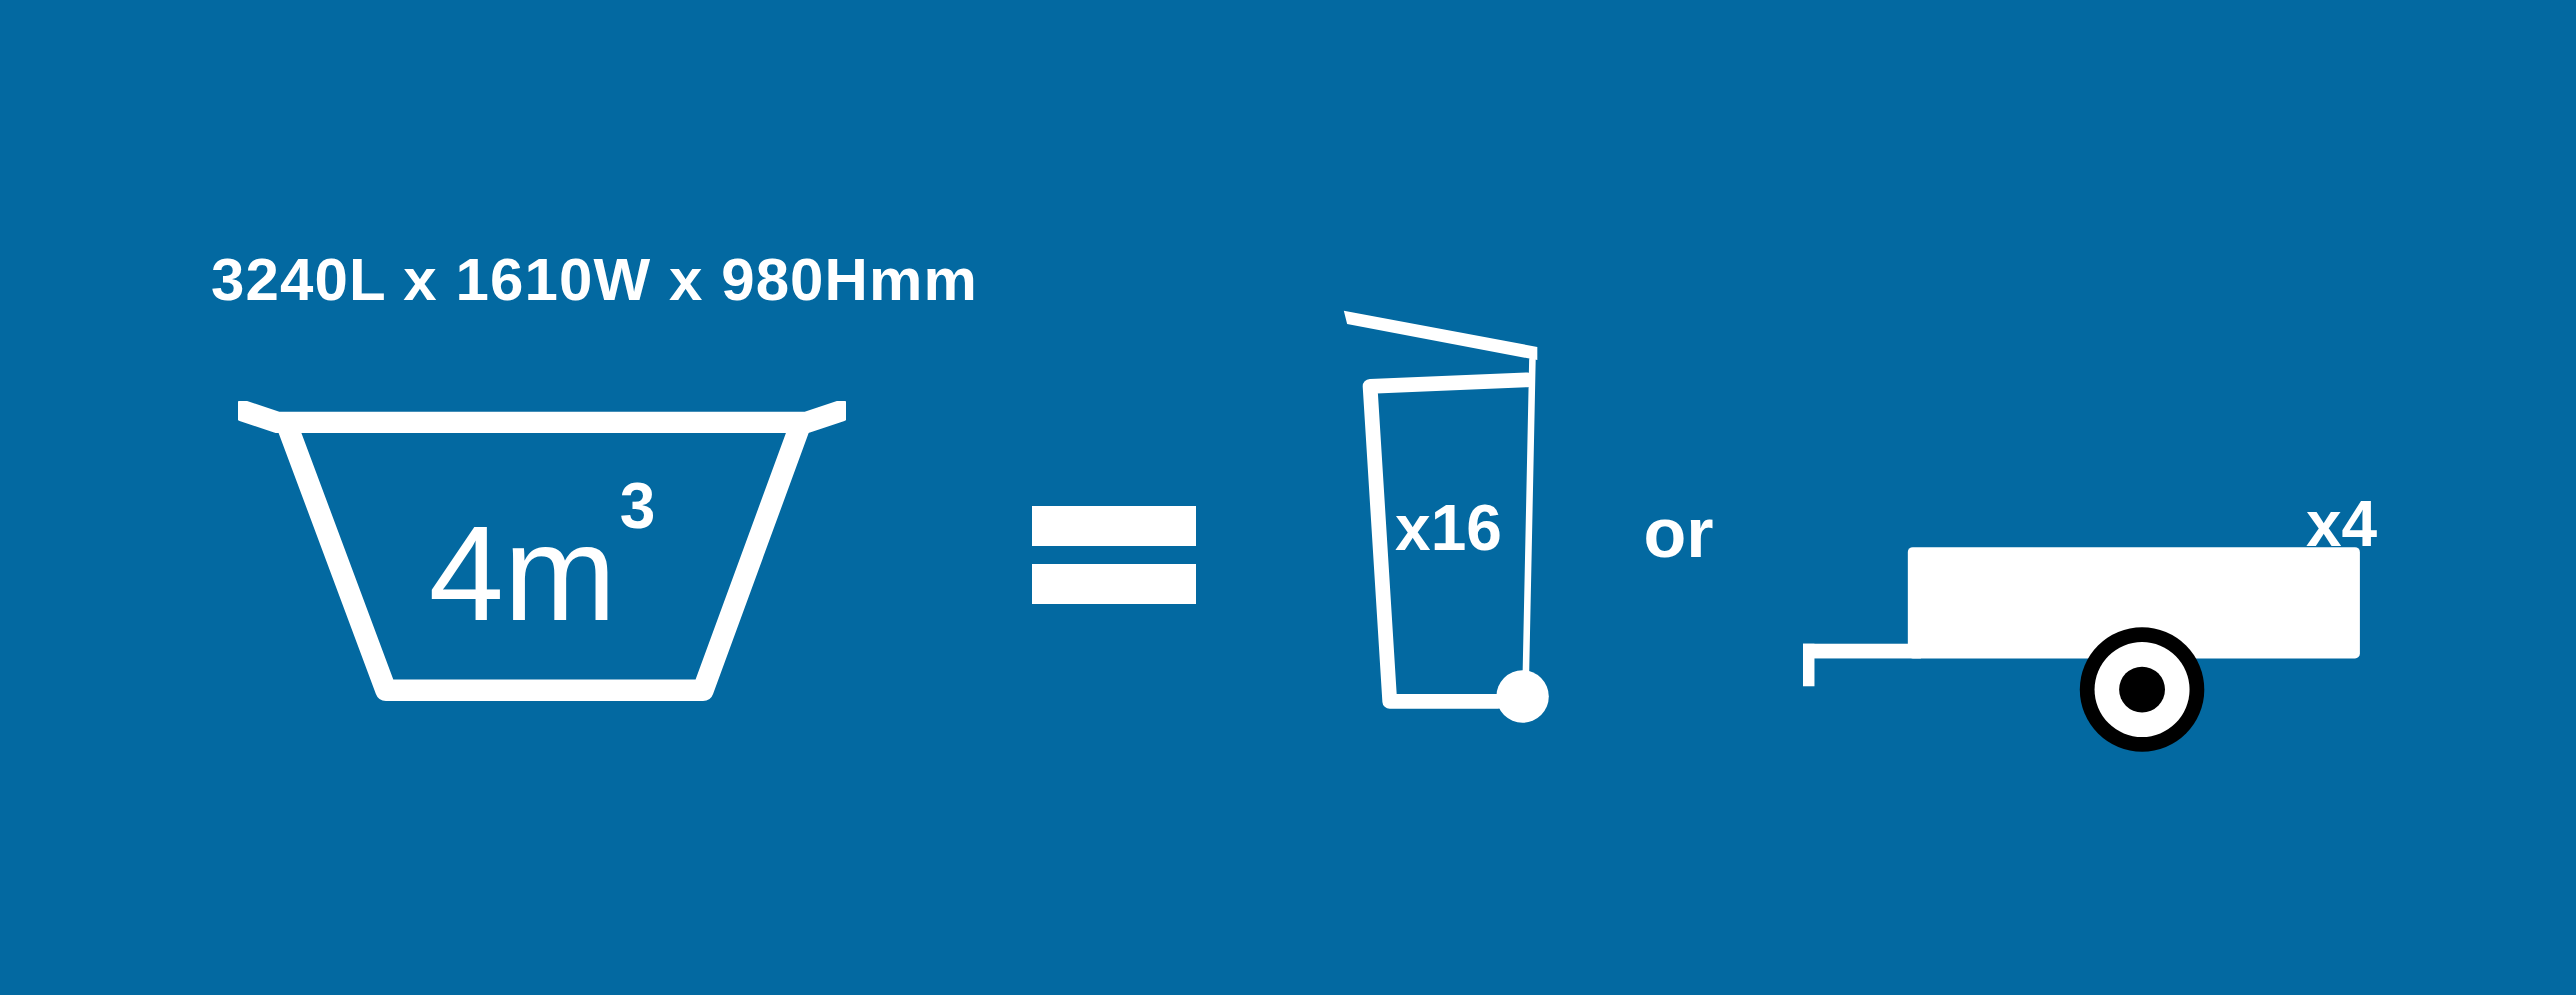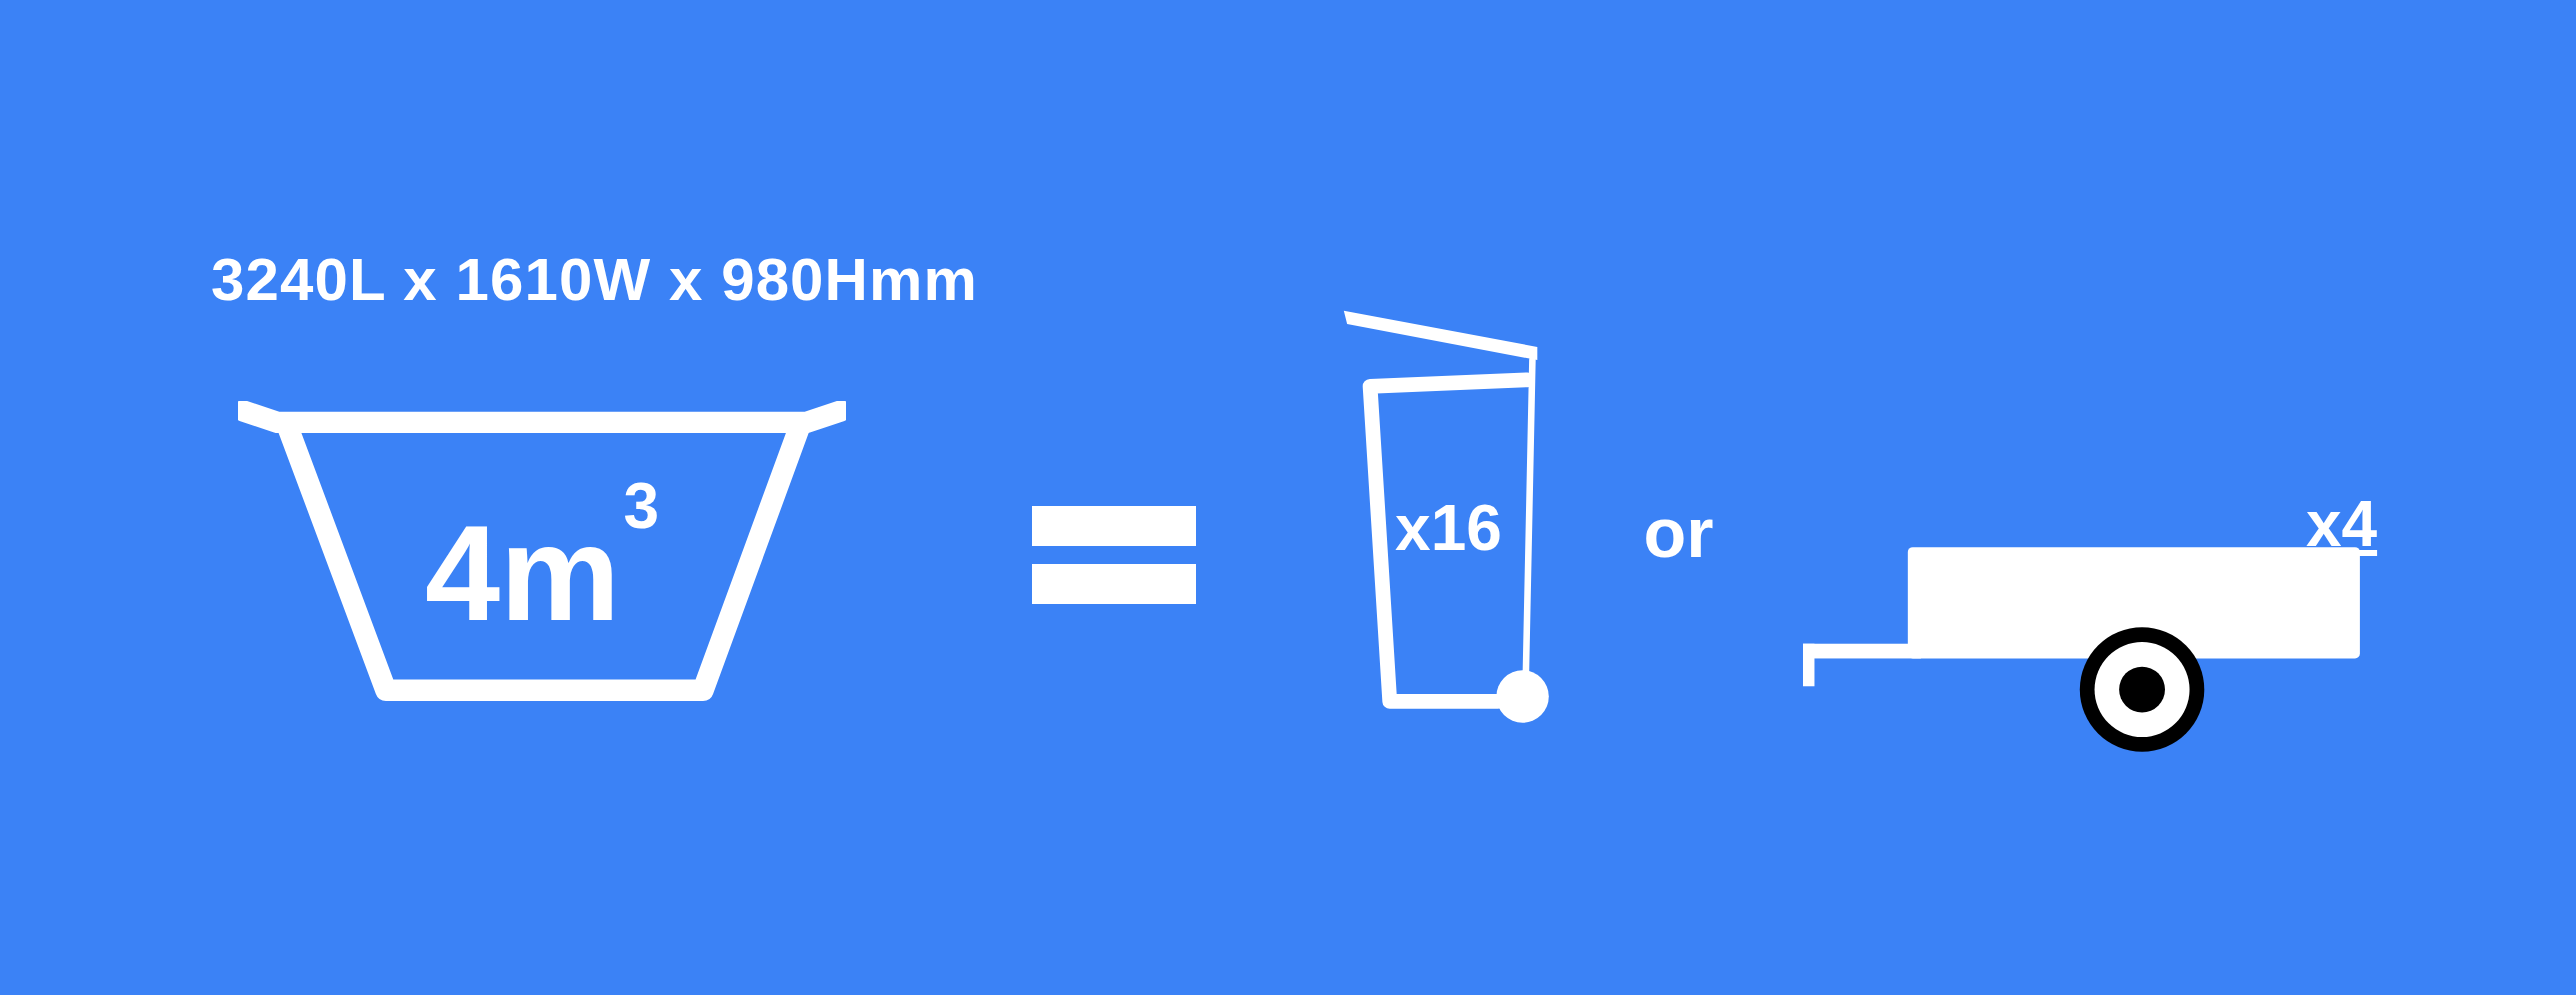--- a/index.html
+++ b/index.html
@@ -4,21 +4,21 @@
 <style>
   html, body {
     margin: 0;
     padding: 0;
     background: #000000;
   }
   #canvas {
     position: relative;
     width: 2576px;
     height: 995px;
-    background: #3b82f6;
+    background: #0369a1;
     overflow: hidden;
     font-family: "Liberation Sans", "DejaVu Sans", sans-serif;
     color: #ffffff;
   }
   .abs { position: absolute; }
 
   .dims-label {
     left: 211px;
     top: 245px;
     font-size: 60px;
@@ -42,21 +42,21 @@
     align-items: center;
     justify-content: center;
     pointer-events: none;
   }
   .skip-label .inner {
     margin-top: 40px;
     white-space: nowrap;
   }
   .volume {
     font-size: 135px;
-    font-weight: bold;
+    font-weight: normal;
     line-height: 1;
   }
   .volume-sup {
     display: inline-block;
     font-size: 64px;
     font-weight: bold;
     position: relative;
     top: -92px;
     margin-left: 3.4px;
     line-height: 1;
@@ -106,21 +106,20 @@
     width: 570px;
     height: 216px;
   }
   .trailer-count {
     left: 2267px;
     top: 487px;
     width: 149px;
     text-align: center;
     font-size: 64px;
     font-weight: bold;
-    text-decoration: underline;
   }
 </style>
 </head>
 <body>
 
 <div id="canvas">
 
   <div class="abs dims-label">3240L x 1610W x 980Hmm</div>
 
   <svg class="abs skip-svg" viewBox="0 0 370 185" preserveAspectRatio="none">

